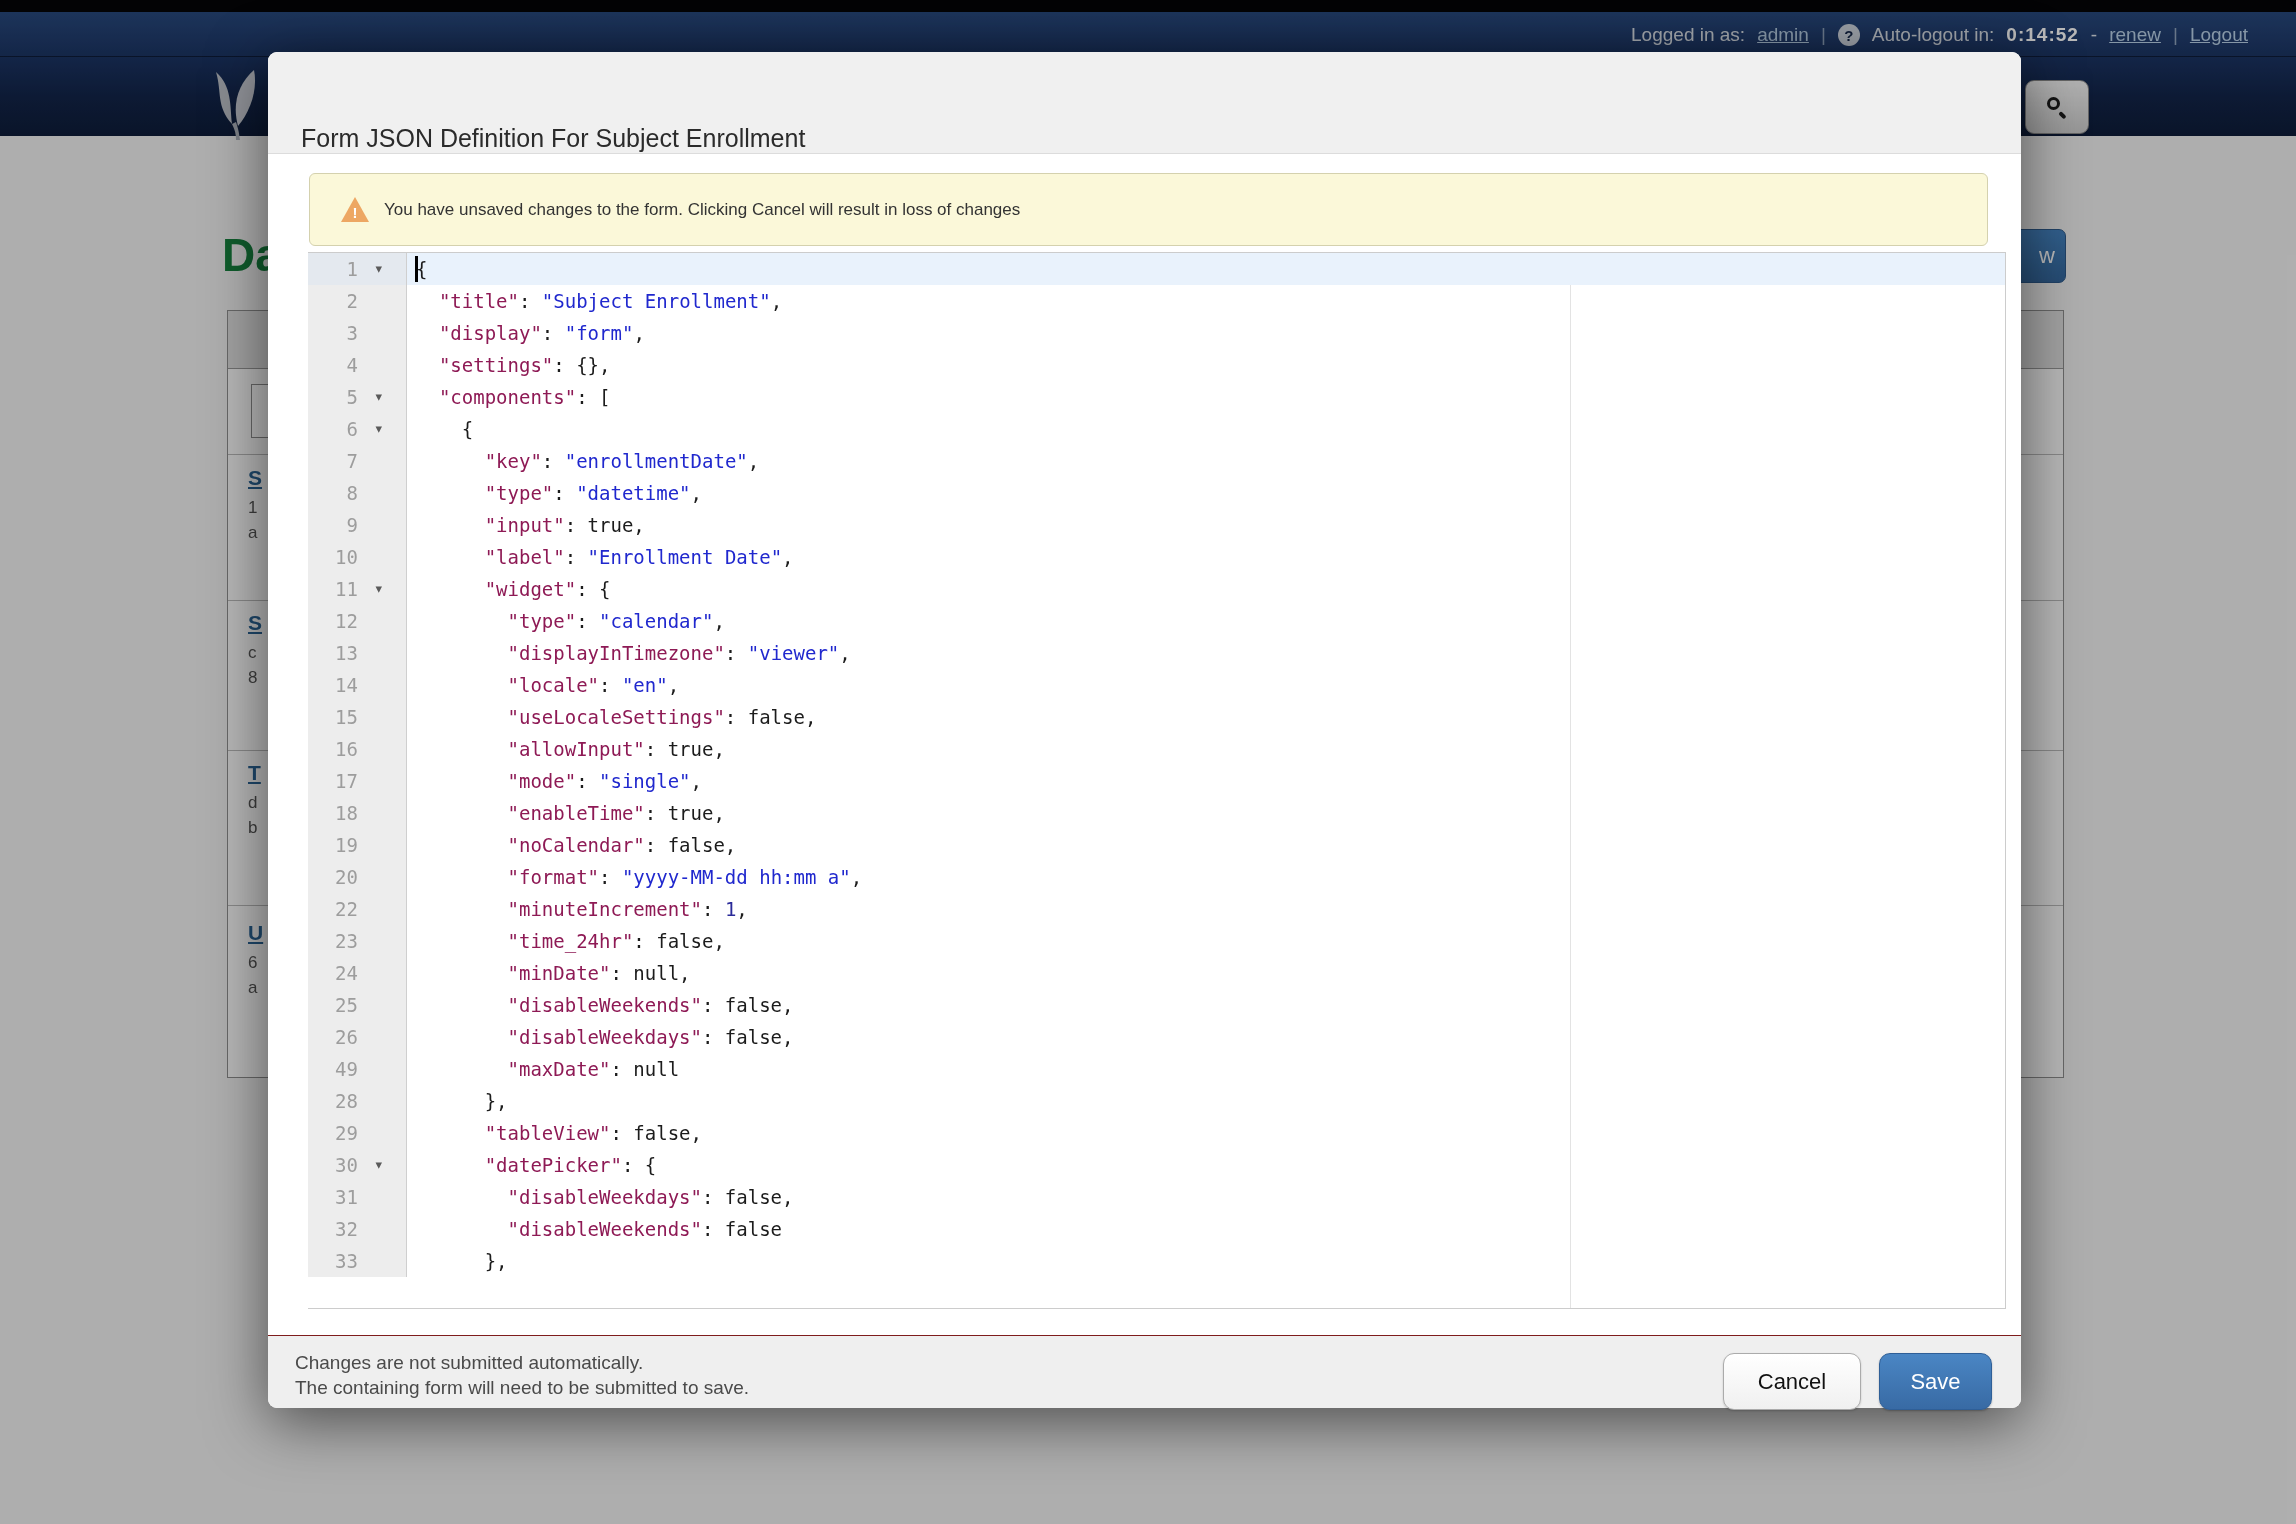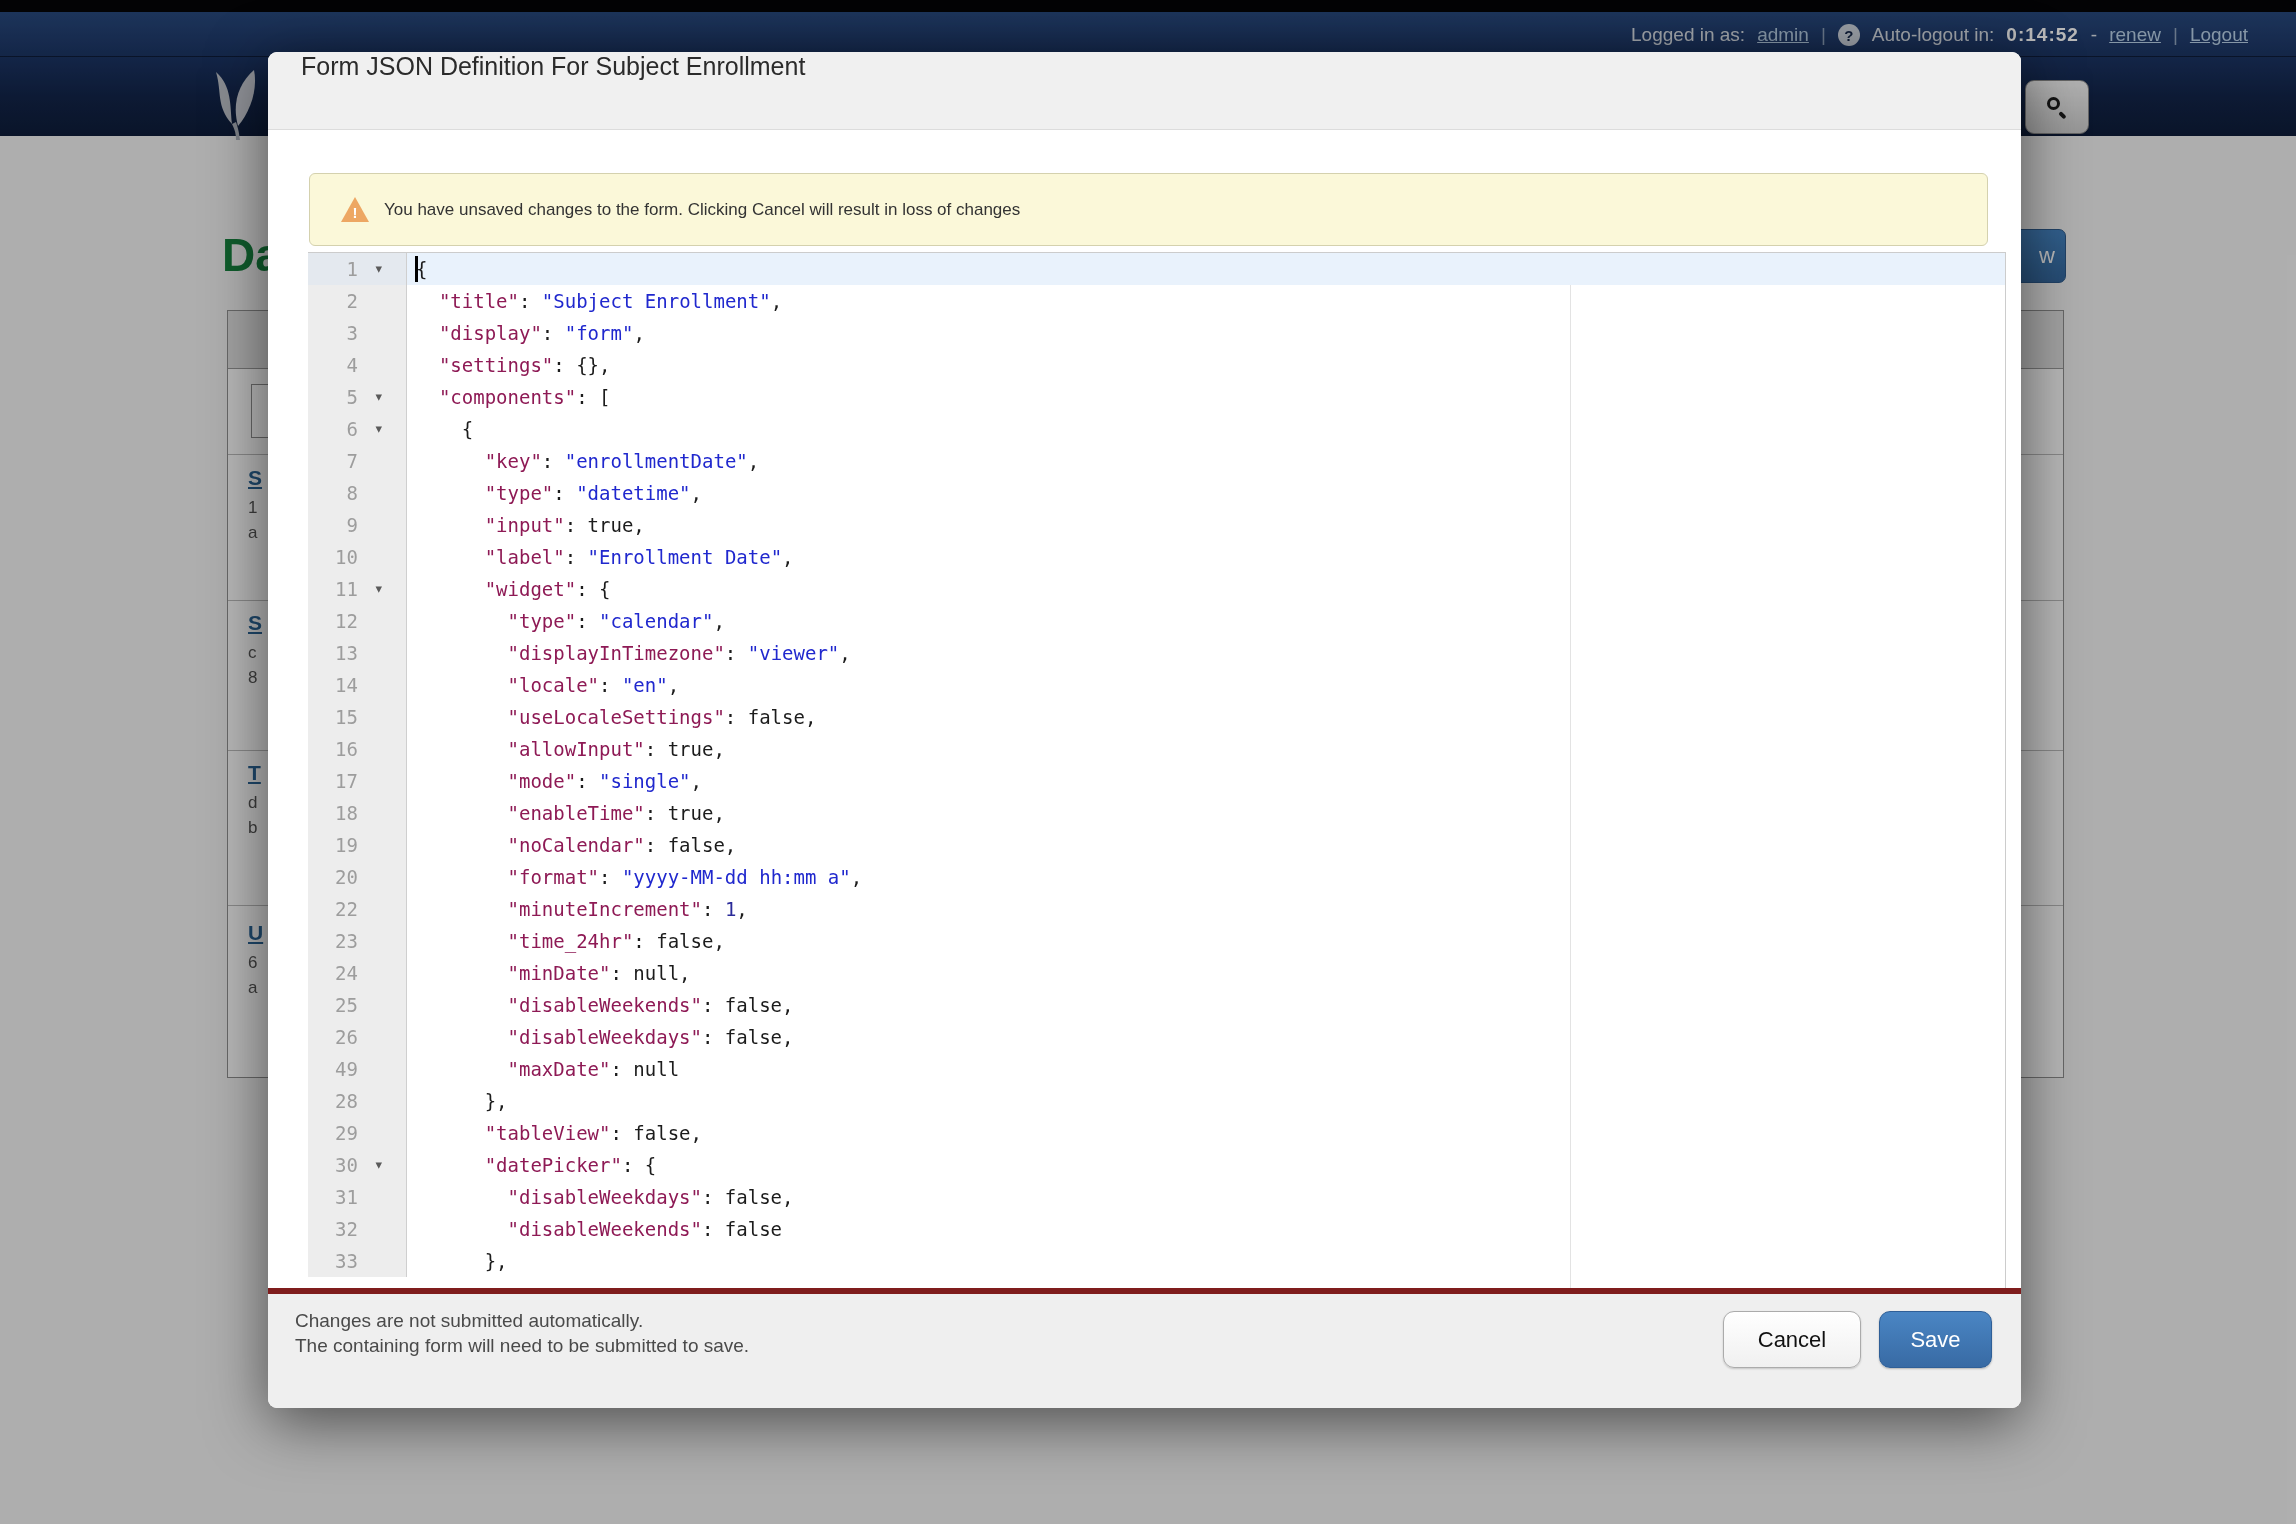--- a/index.html
+++ b/index.html
@@ -45,23 +45,23 @@
   .bg-link{position:absolute;left:20px;font-size:21px;font-weight:bold;color:#2a6496;
            text-decoration:underline;}
   .bg-sub{position:absolute;left:20px;font-size:17px;color:#555;}
 
   
   .backdrop{position:absolute;inset:0;background:rgba(0,0,0,0.28);}
 
   
   .modal{position:absolute;left:268px;top:52px;width:1753px;height:1356px;background:#fff;
          border-radius:9px;box-shadow:0 14px 60px rgba(0,0,0,0.55);}
-  .modal-header{position:absolute;left:0;top:0;width:100%;height:78px;background:#f0f0f0;
+  .modal-header{position:absolute;left:0;top:0;width:100%;height:102px;background:#f0f0f0;
                 border-bottom:1px solid #dcdcdc;border-radius:9px 9px 0 0;
-                display:flex;align-items:flex-start;padding-left:33px;}
+                display:flex;align-items:flex-end;padding-left:33px;}
   .modal-title{font-size:25px;color:#2b2b2b;}
   .warning-box{position:absolute;left:41px;top:121px;width:1679px;height:73px;background:#fbf8d9;
                border:1px solid #d4d1ae;border-radius:6px;display:flex;align-items:center;
                padding-left:31px;gap:15px;}
   .warn-icon{position:relative;width:28px;height:25px;
              clip-path:polygon(50% 0,100% 100%,0 100%);background:#eda763;
              display:flex;align-items:flex-end;justify-content:center;}
   .warn-icon span{color:#fff;font-weight:bold;font-size:15px;line-height:19px;}
   .warning-text{font-size:17px;color:#333;}
 
@@ -77,22 +77,22 @@
         font-family:"Liberation Sans",sans-serif;}
   .code{position:relative;padding-left:9px;color:#1c1c1c;flex:1;}
   .code-line.active .code{background:#e9f2fc;}
   .code-line.active .gut{background:#e4e9ef;}
   .tk-key{color:#8e1a55;}
   .tk-str{color:#2028ce;}
   .tk-num{color:#2a2a99;}
   .cursor{position:absolute;left:8px;top:3px;width:2.5px;height:26px;background:#000;}
 
   
-  .modal-footer{position:absolute;left:0;bottom:0;width:100%;height:120px;background:#efefef;
-                border-top:6px solid #7f1d1d;border-radius:0 0 9px 9px;}
+  .modal-footer{position:absolute;left:0;bottom:0;width:100%;height:73px;background:#efefef;
+                border-top:1px solid #7f1d1d;border-radius:0 0 9px 9px;}
   .footer-note{position:absolute;left:27px;top:14px;font-size:19px;color:#4a4a4a;line-height:25px;}
   .btn{position:absolute;top:17px;height:57px;border-radius:11px;font-size:22px;
        display:flex;align-items:center;justify-content:center;}
   .btn-cancel{left:1455px;width:138px;background:linear-gradient(180deg,#ffffff,#f0f0f0);
               border:1px solid #ababab;color:#111;box-shadow:0 1px 2px rgba(0,0,0,.18);}
   .btn-save{left:1611px;width:113px;background:linear-gradient(180deg,#4a86c4,#386aa4);
             border:1px solid #2f5f97;color:#fff;box-shadow:0 1px 2px rgba(0,0,0,.25);}
 </style>
 </head>
 <body>

